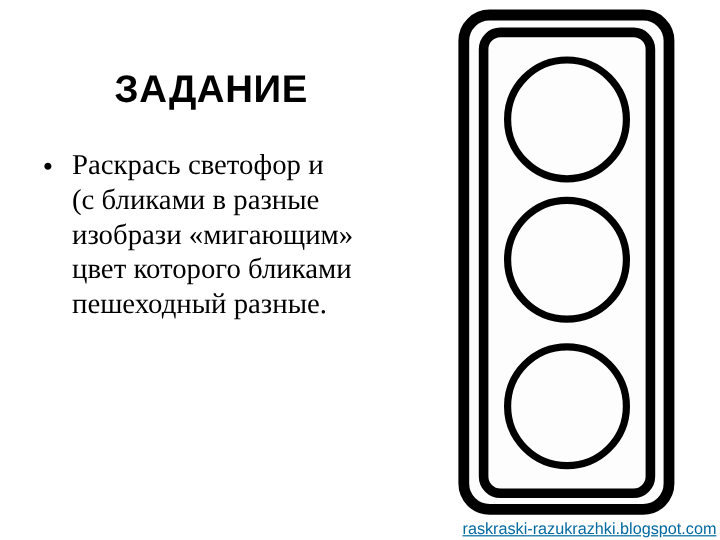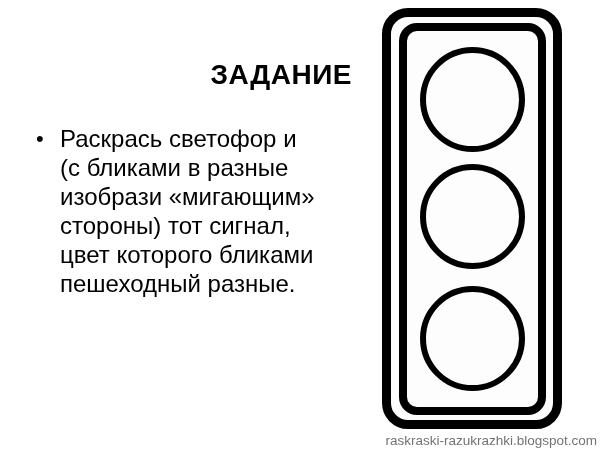--- a/index.html
+++ b/index.html
@@ -11,22 +11,22 @@
     font-family: "Liberation Sans", sans-serif;
     color: #000000;
     overflow: hidden;
   }
   .title {
     position: absolute;
     left: 0;
     top: 60px;
     width: 352px;
     margin: 0;
-    text-align: right;
-    font-size: 28px;
+    text-align: center;
+    font-size: 32px;
     line-height: 29px;
     font-weight: bold;
     letter-spacing: 0.5px;
   }
   .bullet-item {
     position: absolute;
     left: 36px;
     top: 124px;
     display: flex;
     align-items: flex-start;
@@ -34,20 +34,21 @@
   .bullet {
     font-size: 22px;
     line-height: 29px;
     width: 24px;
     flex: 0 0 24px;
   }
   .task-lines .line {
     font-size: 24px;
     line-height: 29px;
     white-space: nowrap;
+    font-family: Liberation Serif, serif;
   }
   
   .traffic-light {
     position: absolute;
     left: 382px;
     top: 8px;
     width: 180px;
     height: 421px;
     box-sizing: border-box;
     border: 9px solid #000000;
@@ -77,37 +78,37 @@
   }
   .signal-top    { top: 16px; }
   .signal-middle { top: 133px; }
   .signal-bottom { top: 255px; }
   .watermark {
     position: absolute;
     right: 3px;
     top: 433px;
     font-size: 13.5px;
     line-height: 16px;
-    color: #737373;
+    color: #0369a1;
+    text-decoration: underline;
   }
 </style>
 </head>
 <body>
 
 <div class="slide">
 
   <h1 class="title">ЗАДАНИЕ</h1>
 
   <div class="bullet-item">
     <span class="bullet">•</span>
     <div class="task-lines">
       <div class="line">Раскрась светофор и</div>
       <div class="line">(с бликами в разные</div>
       <div class="line">изобрази «мигающим»</div>
-      <div class="line">стороны) тот сигнал,</div>
       <div class="line">цвет которого бликами</div>
       <div class="line">пешеходный разные.</div>
     </div>
   </div>
 
   <div class="traffic-light">
     <div class="tl-inner">
       <div class="signal-circle signal-top"></div>
       <div class="signal-circle signal-middle"></div>
       <div class="signal-circle signal-bottom"></div>

